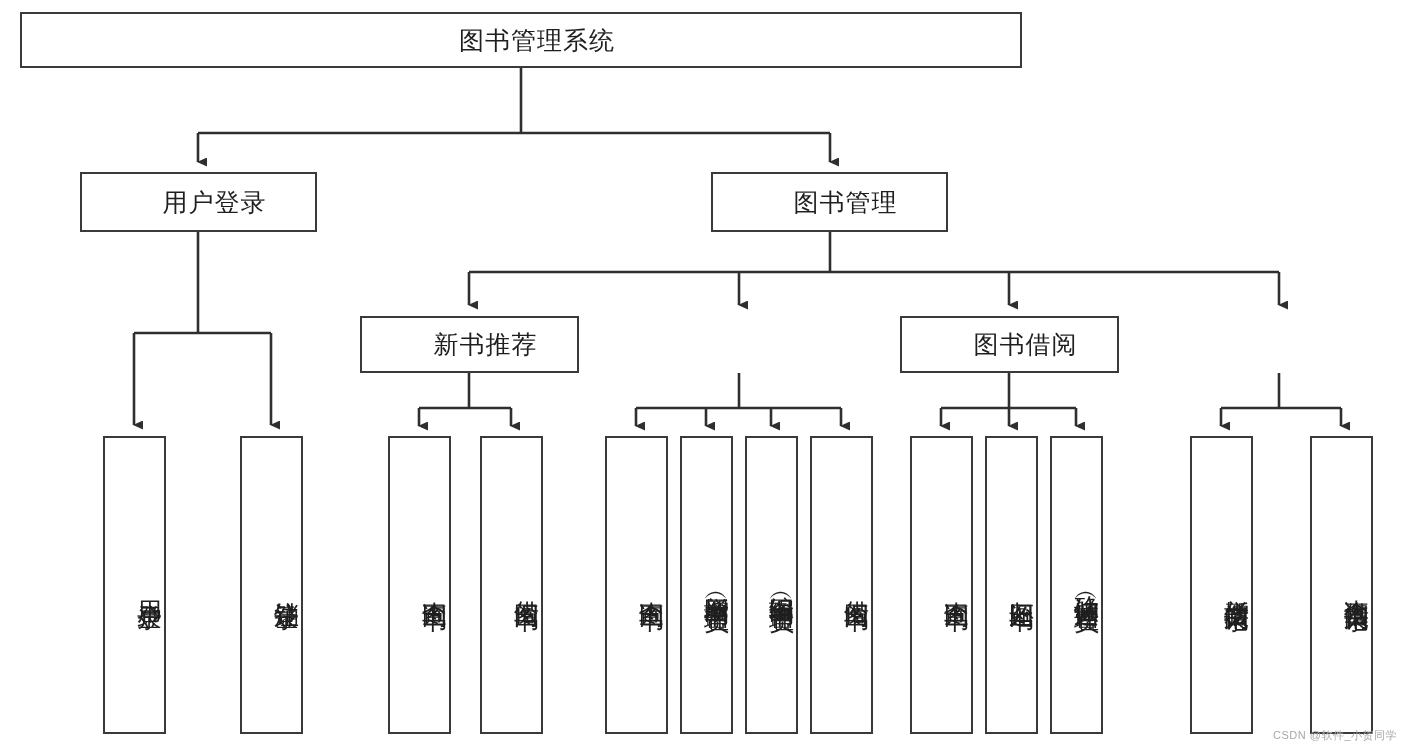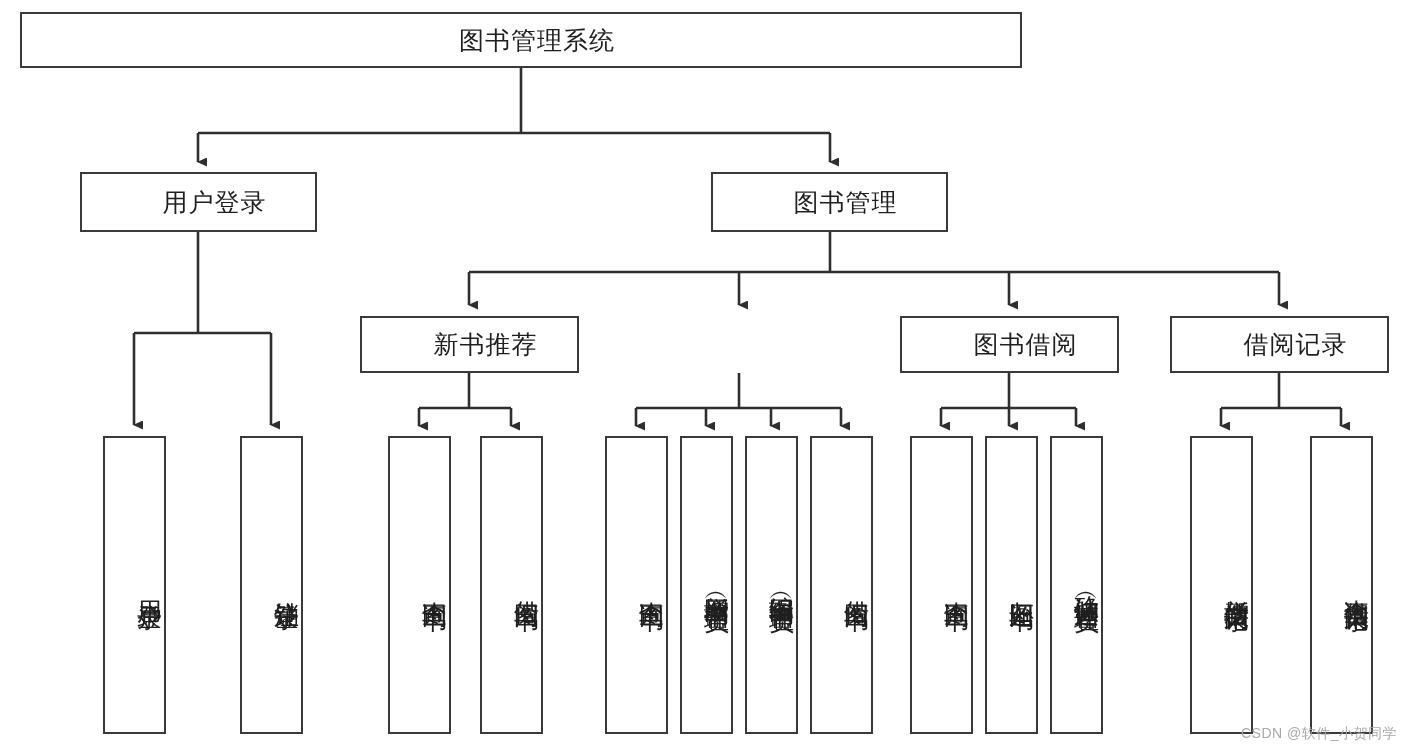--- a/index.html
+++ b/index.html
@@ -51,21 +51,21 @@
     writing-mode:vertical-rl;
     text-orientation:upright;
     display:block;
     text-align:center;
     white-space:normal;
   }
   #watermark{
     position:absolute;
     right:8px;
     bottom:4px;
-    font-size:14px;
+    font-size:11px;
     color:#a8a8a8;
     letter-spacing:0.5px;
     white-space:nowrap;
     user-select:none;
   }
 </style>
 </head>
 <body>
 
 <div id="canvas">
@@ -130,23 +130,20 @@
   <div class="node horiz" style="left:360px;top:316px;width:219px;height:57px;">
     <span>新书推荐</span>
   </div>
 
   <div class="node horiz" style="left:711px;top:172px;width:237px;height:60px;">
     <span>图书管理</span>
   </div>
   <div class="node horiz" style="left:900px;top:316px;width:219px;height:57px;">
     <span>图书借阅</span>
   </div>
-  <div class="node horiz" style="left:1170px;top:316px;width:219px;height:57px;">
-    <span>借阅记录</span>
-  </div>
 
   <div class="node vert" style="left:103px;top:436px;width:63px;height:298px;">
     <span class="vtext">用户登录</span>
   </div>
   <div class="node vert" style="left:240px;top:436px;width:63px;height:298px;">
     <span class="vtext">注销登录</span>
   </div>
 
   <div class="node vert" style="left:388px;top:436px;width:63px;height:298px;">
     <span class="vtext">查询图书</span>

